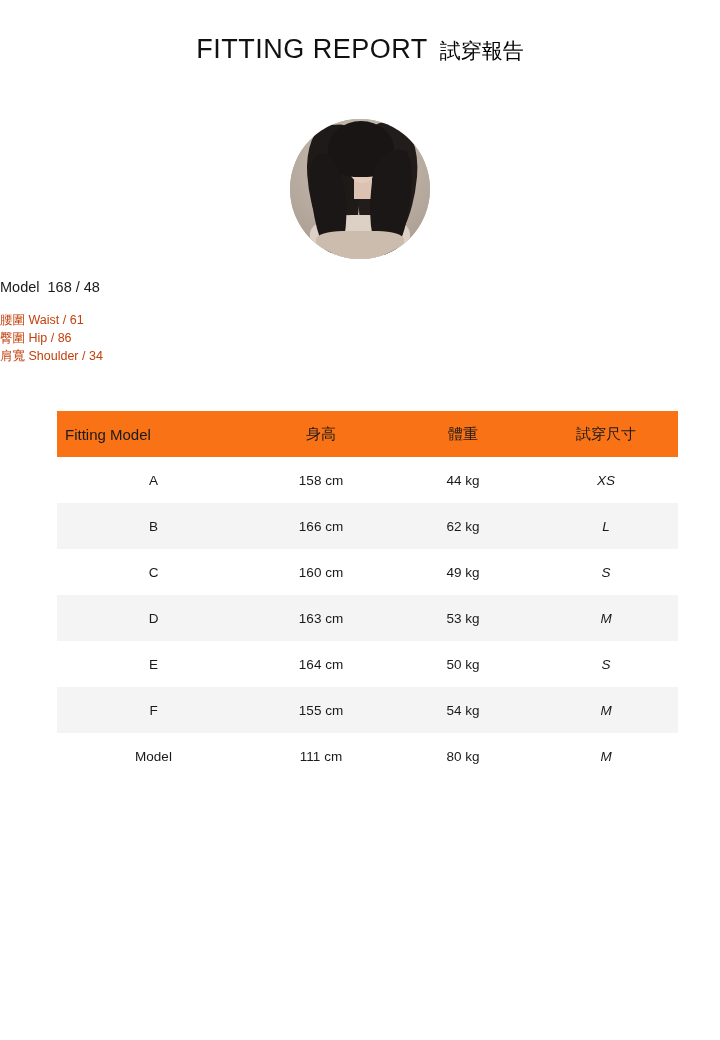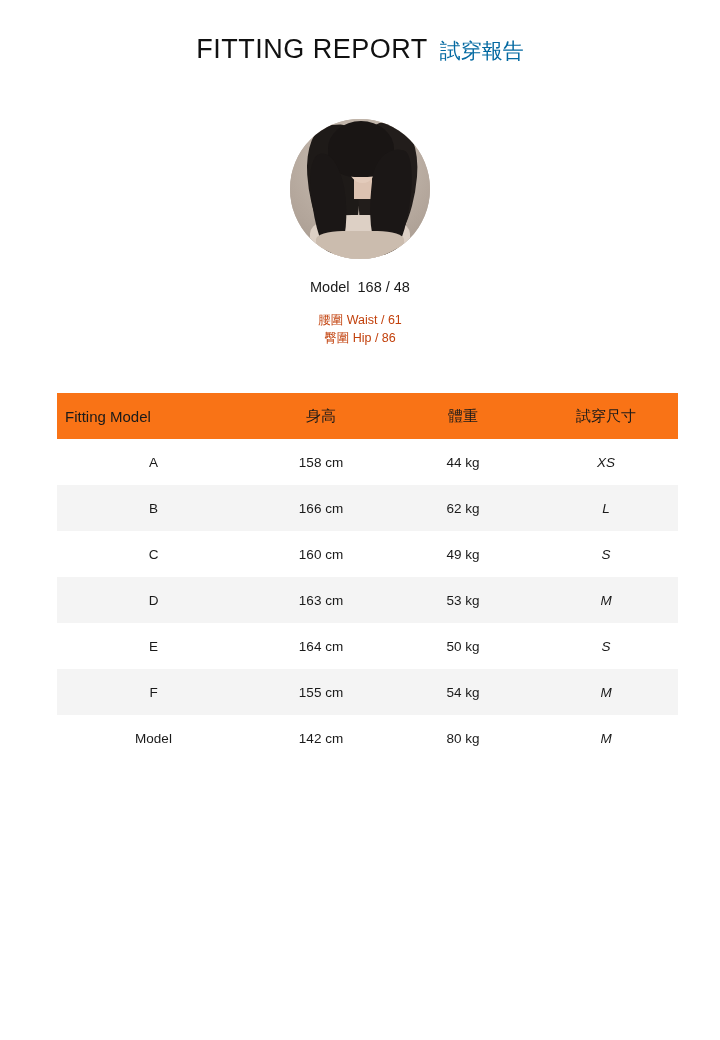--- a/index.html
+++ b/index.html
@@ -27,29 +27,29 @@
     padding-top: 34px;
   }
   .header .title-en {
     font-size: 27px;
     letter-spacing: 0.5px;
     color: #111111;
     font-weight: 400;
   }
   .header .title-zh {
     font-size: 21px;
-    color: #0369a1;
+    color: #000000;
     margin-left: 12px;
     font-weight: 400;
   }
 
   
   .model-block {
     margin-top: 54px;
-    text-align: center;
+    text-align: left;
   }
   .avatar {
     width: 140px;
     height: 140px;
     border-radius: 50%;
     margin: 0 auto;
     position: relative;
     overflow: hidden;
     background: #b9aca2;
   }
@@ -225,20 +225,21 @@
       <div class="top-garment"></div>
     </div>
 
     <div class="model-caption">
       <span class="label">Model</span><span>168 / 48</span>
     </div>
 
     <div class="measurements">
       <div>腰圍 Waist / 61</div>
       <div>臀圍 Hip / 86</div>
+      <div>肩寬 Shoulder / 34</div>
     </div>
   </div>
 
   <div class="table-wrap">
     <table class="fit-table">
       <thead>
         <tr>
           <th class="col-model">Fitting Model</th>
           <th class="col-h">身高</th>
           <th class="col-w">體重</th>
@@ -277,21 +278,21 @@
           <td class="c-s">S</td>
         </tr>
         <tr class="alt">
           <td class="c-name">F</td>
           <td class="c-h">155 cm</td>
           <td class="c-w">54 kg</td>
           <td class="c-s">M</td>
         </tr>
         <tr>
           <td class="c-name">Model</td>
-          <td class="c-h">142 cm</td>
+          <td class="c-h">111 cm</td>
           <td class="c-w">80 kg</td>
           <td class="c-s">M</td>
         </tr>
       </tbody>
     </table>
   </div>
 
 </div>
 
 </body></html>

